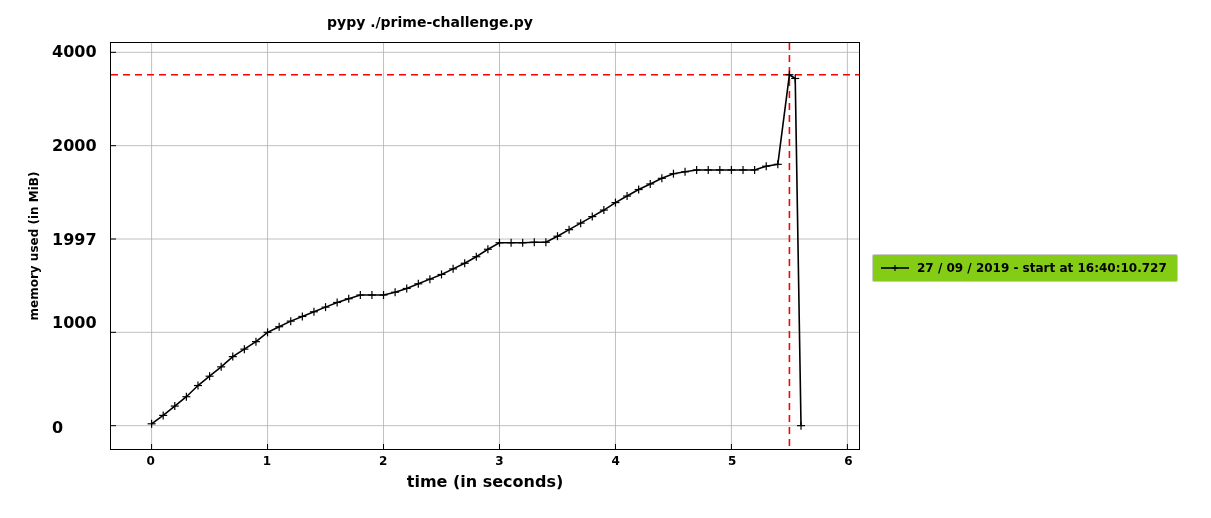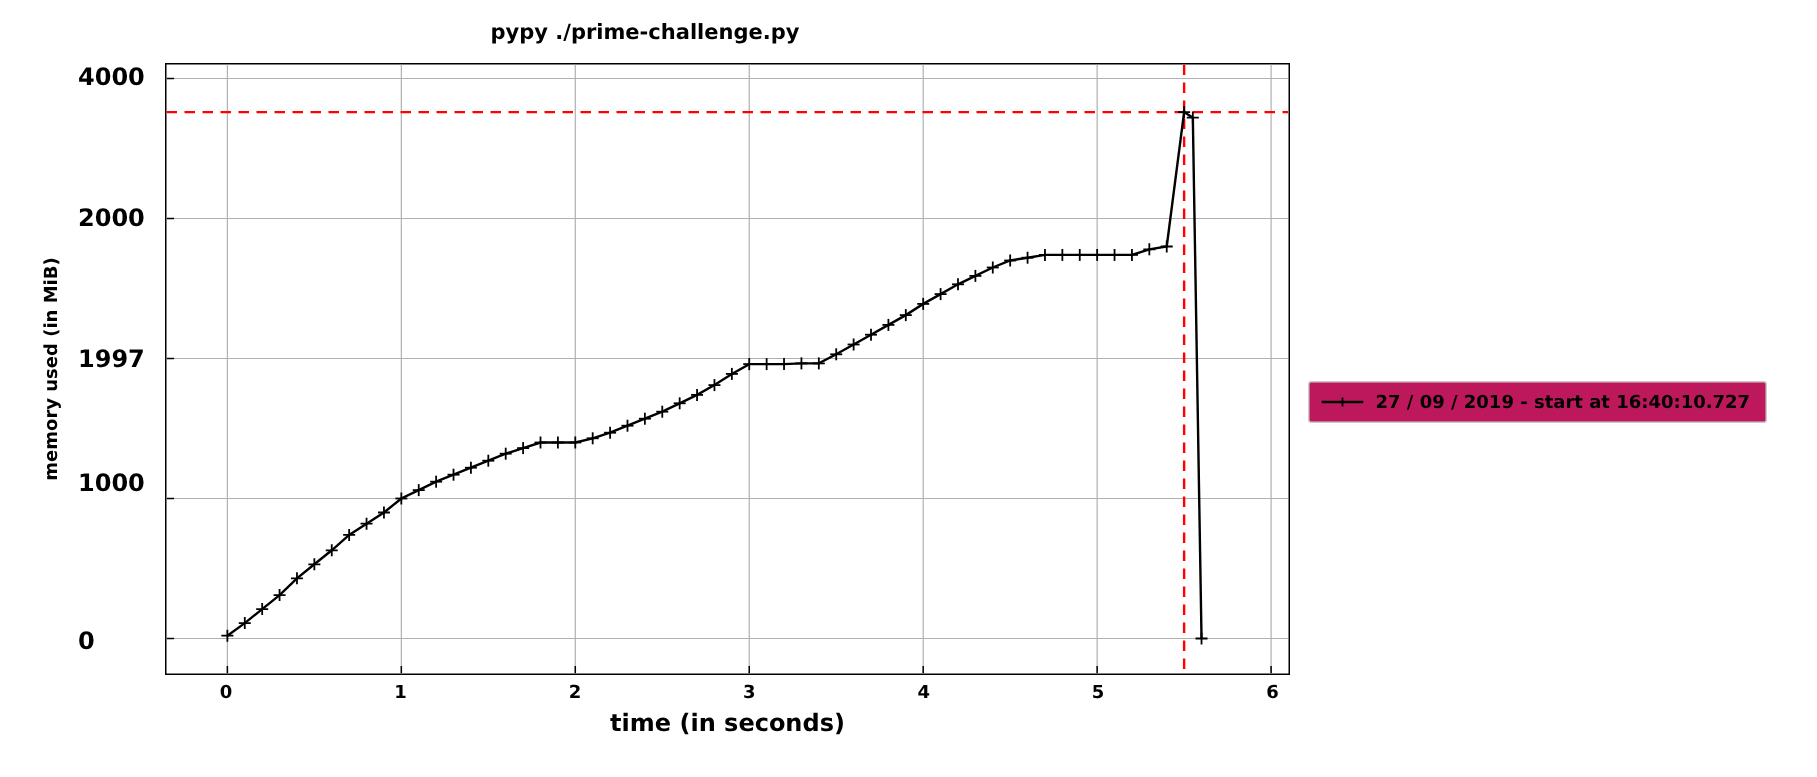--- a/index.html
+++ b/index.html
@@ -86,21 +86,21 @@
     left: 485px;
     top: 472px;
     transform: translateX(-50%);
     font-size: 16px;
   }
   .legend {
     position: absolute;
     left: 872px;
     top: 254px;
     border: 1px solid #cccccc;
-    background: #be185d;
+    background: #84cc16;
     padding: 6px 10px 6px 8px;
     font-size: 12px;
     border-radius: 2px;
     display: flex;
     align-items: flex-start;
   }
   .legend-swatch {
     width: 28px;
     height: 14px;
     margin-right: 8px;

